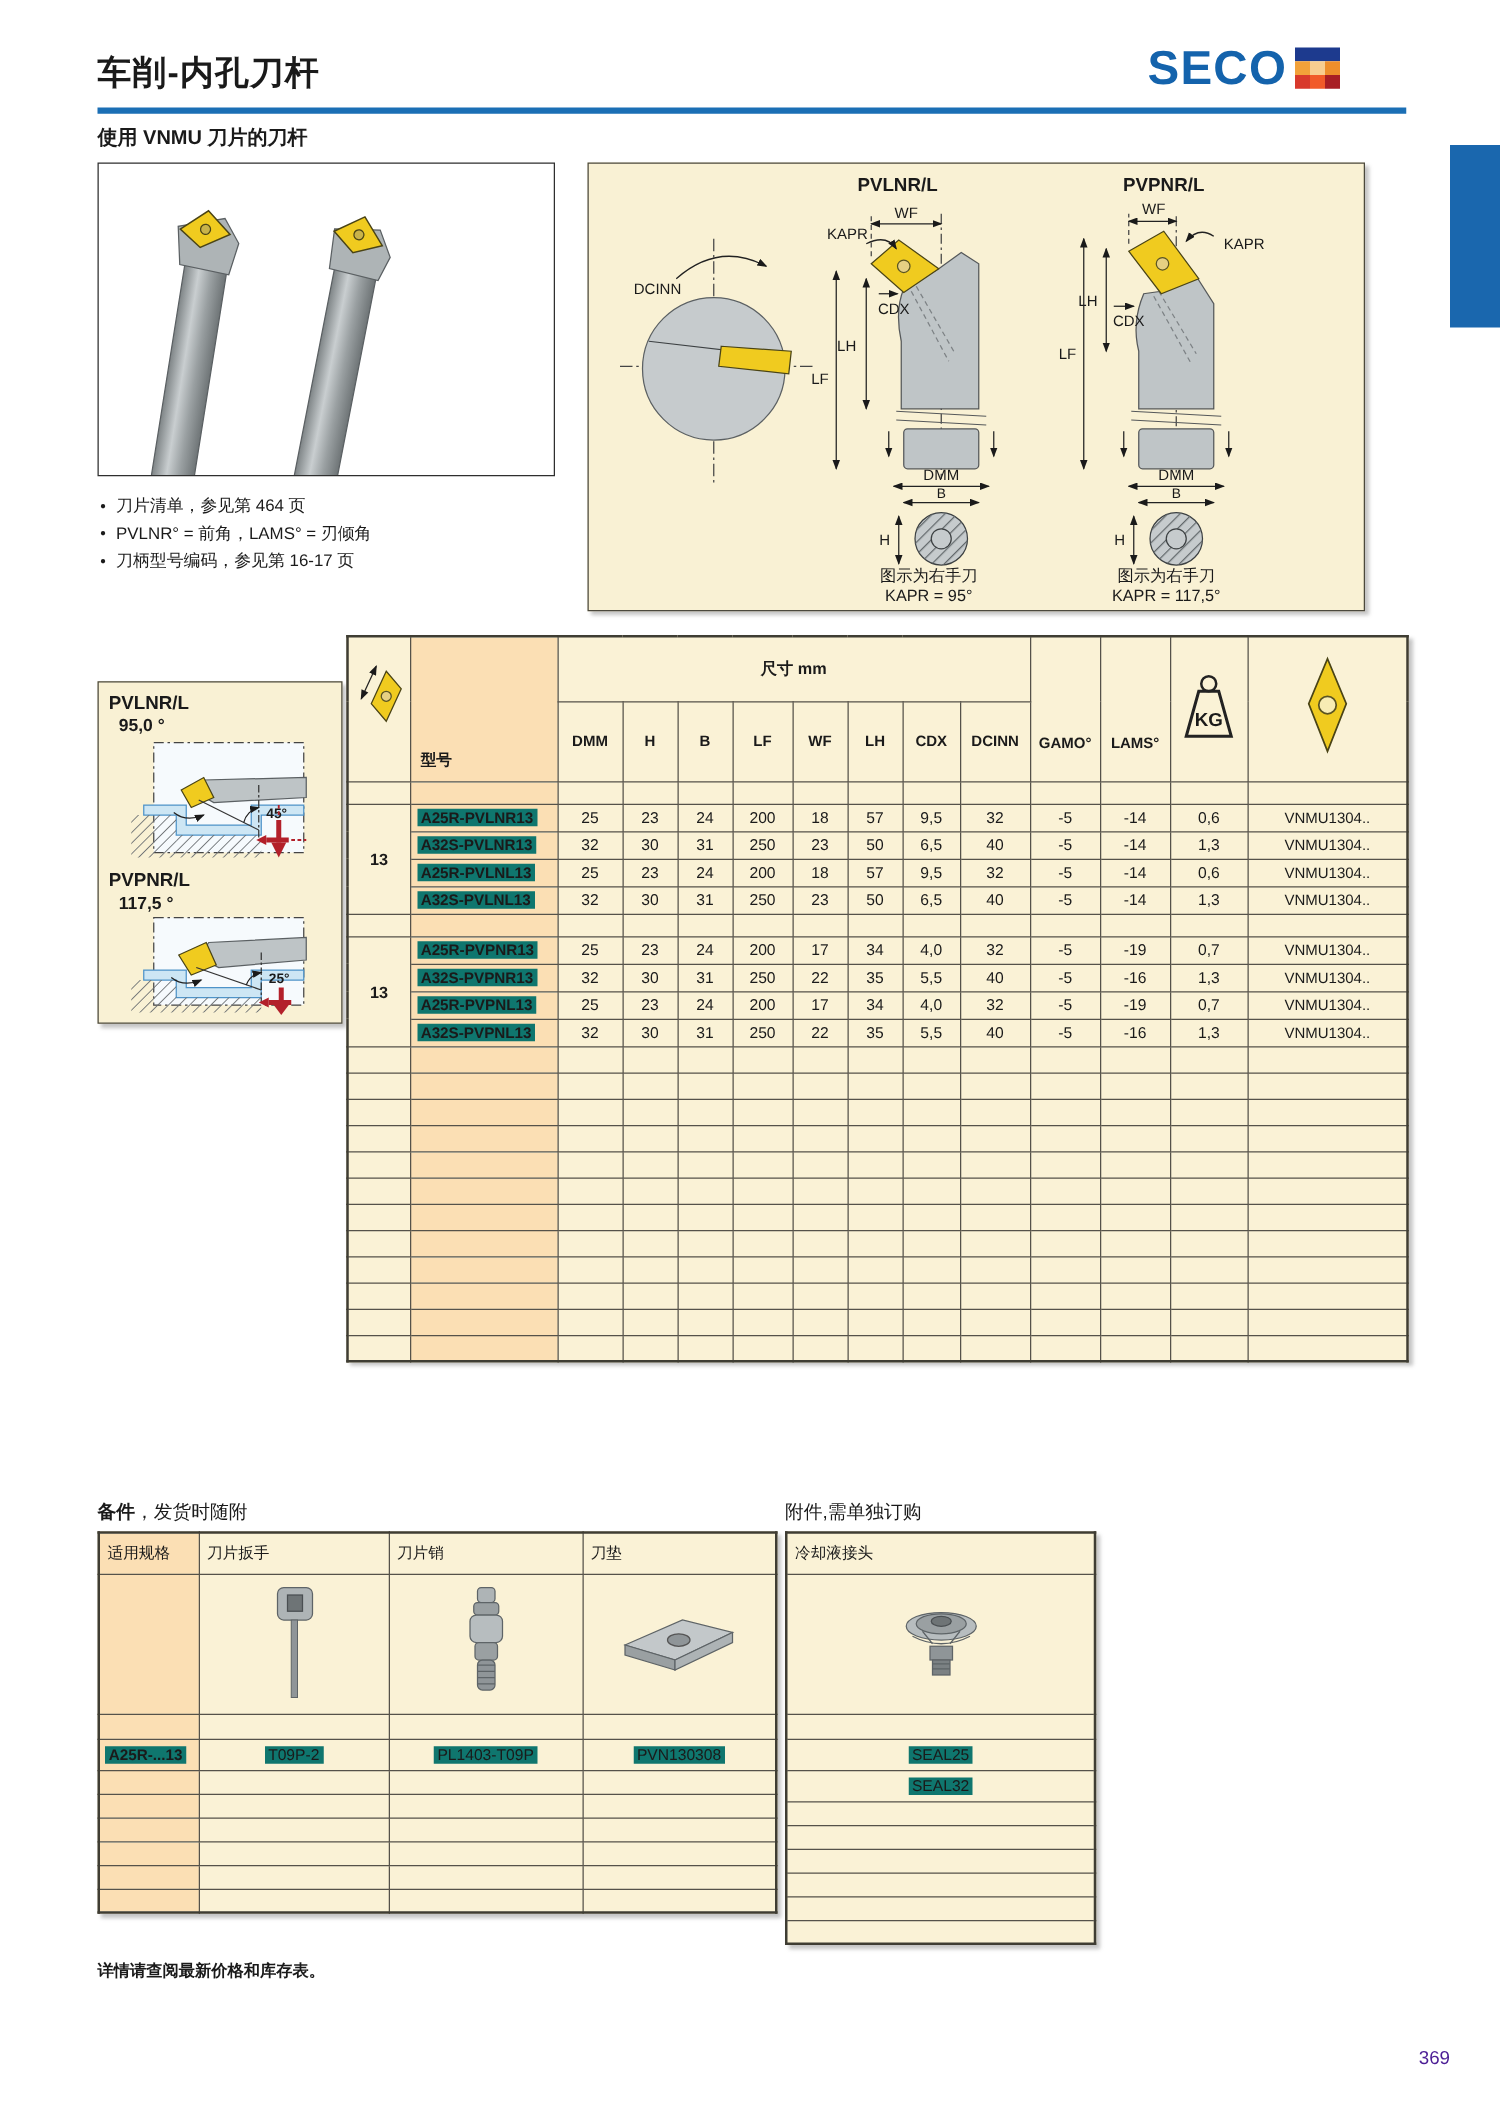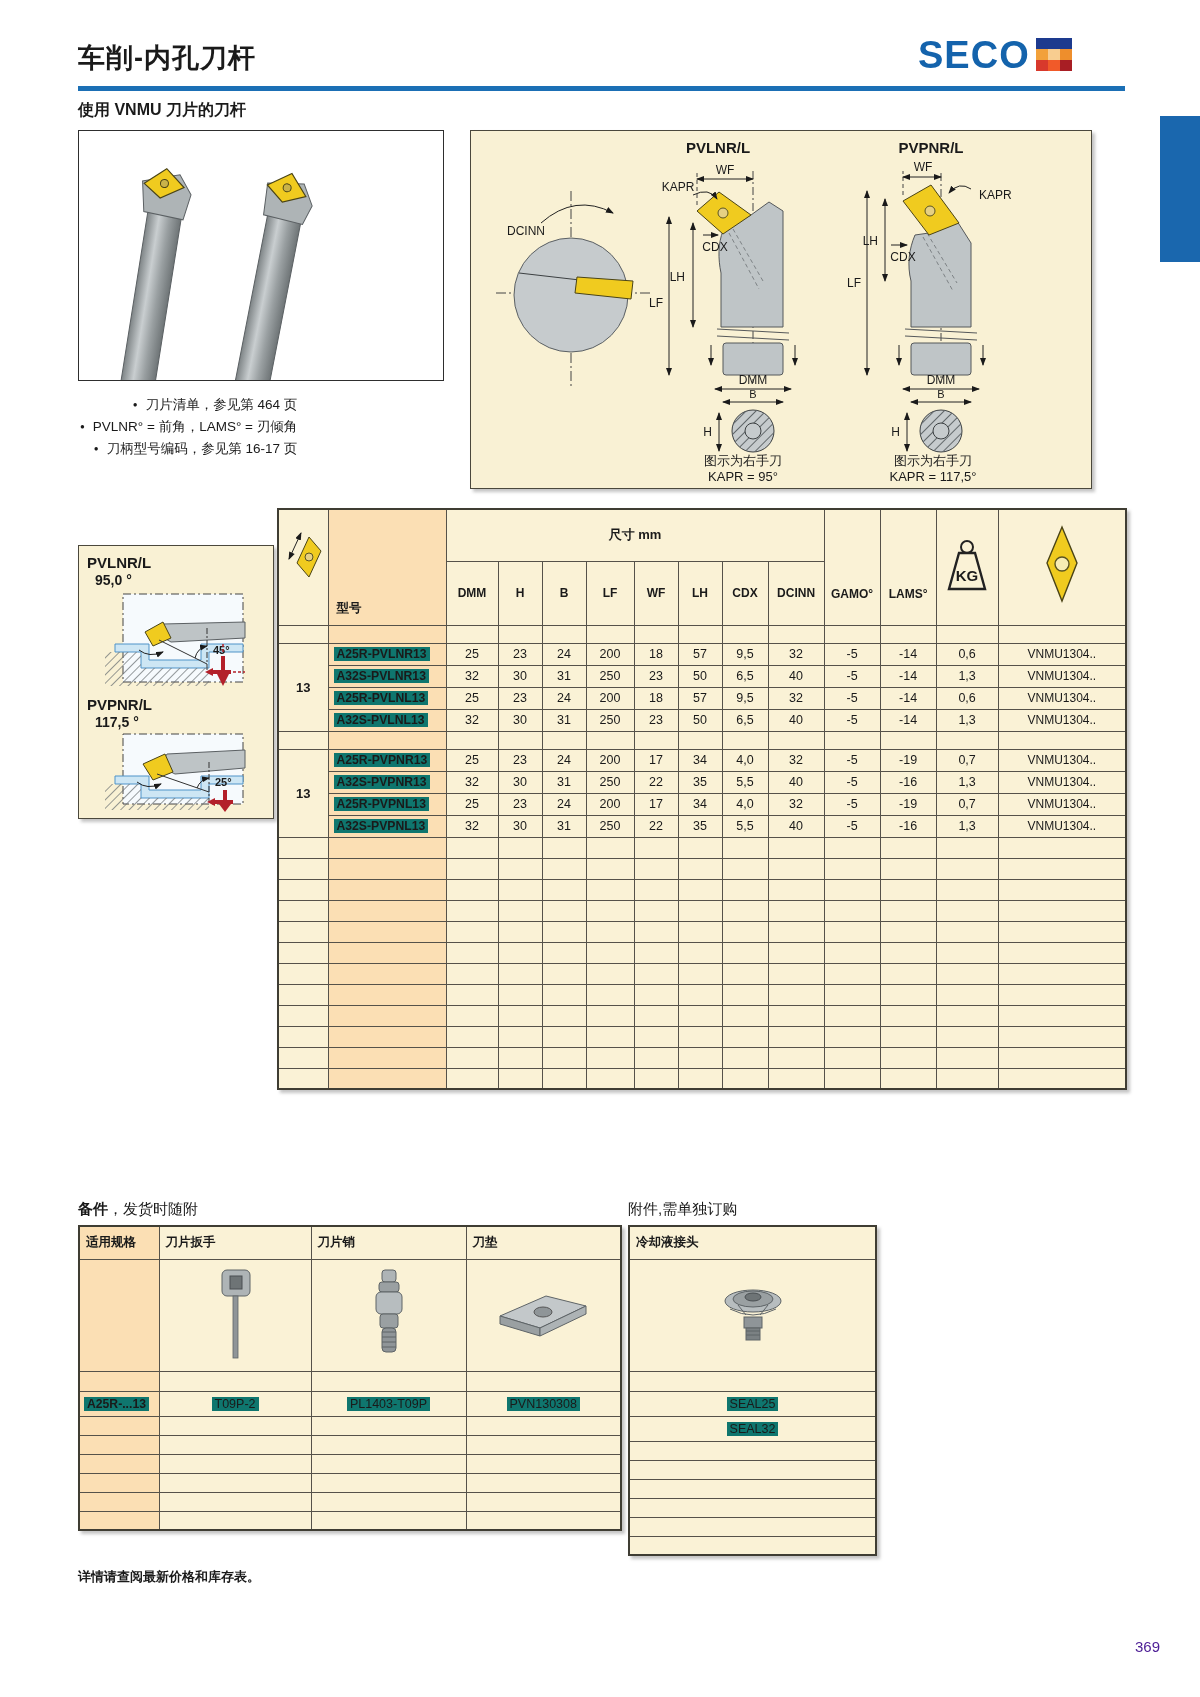--- a/index.html
+++ b/index.html
@@ -34,21 +34,21 @@
   tr.h1{height:52px;} tr.h2{height:64px;} tr.sp{height:18px;} tr.dr{height:22px;} tr.er{height:21px;}
   .sizehead{font-size:13px;font-weight:bold;}
   .dimhead{font-size:12px;font-weight:bold;}
   .modelhead{vertical-align:bottom;text-align:left;padding:0 0 8px 8px;font-size:12.5px;font-weight:bold;}
   .anghead{vertical-align:bottom;padding-bottom:24px;font-size:12px;font-weight:bold;}
   .grp{font-weight:bold;font-size:13px;}
   .model{text-align:left;padding-left:5px;font-weight:bold;font-size:12.2px;}
   .insv{font-size:12px;}
   
   tr.bh{height:33px;} tr.bimg{height:112px;} tr.bsp{height:20px;} tr.bd{height:25px;margin-left:40px;} tr.be{height:19px;}
-  .bhead{font-size:12.5px;font-weight:bold;text-align:left;vertical-align:middle;padding-left:6px;}
+  .bhead{font-size:12.5px;font-weight:normal;text-align:left;vertical-align:middle;padding-left:6px;}
   .spec{text-align:left;font-weight:bold;padding-left:4px;font-size:12.2px;}
   .sec-title{font-size:15px;}
   .sec-title b{font-size:15px;}
   .footnote{font-size:13px;font-weight:bold;}
   .pagenum{font-size:15px;color:#4c1d95;}
   svg text{font-family:"Liberation Sans","DejaVu Sans",sans-serif;fill:#1a1a1a;}
 </style>
 </head>
 <body>
 
@@ -91,21 +91,21 @@
       </g>
       <g transform="translate(208,68) rotate(11)">
         <rect x="-16" y="16" width="34" height="190" fill="url(#barg)" stroke="#5B6063" stroke-width="1"></rect>
         <path d="M-20,20 L-22,-12 L14,-18 L26,2 L20,22 Z" fill="#AEB4B6" stroke="#5B6063" stroke-width="1"></path>
         <path d="M-22,-10 L0,-26 L18,-6 L-4,4 Z" fill="#F0CB1F" stroke="#4a4416" stroke-width="1.2"></path>
         <circle cx="-2" cy="-11" r="4" fill="#C9B34A" stroke="#4a4416"></circle>
       </g>
     </svg>
   </div>
 
-  <ul class="abs bullets" style="left:80px;top:392px;text-align:right;">
+  <ul class="abs bullets" style="left:80px;top:392px;">
     <li><span>刀片清单，参见第 464 页</span></li>
     <li><span>PVLNR° = 前角，LAMS° = 刃倾角</span></li>
     <li><span>刀柄型号编码，参见第 16-17 页</span></li>
   </ul>
 
   <div class="abs cream-box" style="left:470px;top:130px;width:620px;height:357px;">
     <svg width="616" height="353" viewBox="0 0 616 353">
       <defs>
         <marker id="ar" markerWidth="9" markerHeight="8" refX="7" refY="3" orient="auto">
             <path d="M0,0 L8,3 L0,6 Z" fill="#1a1a1a"></path>

